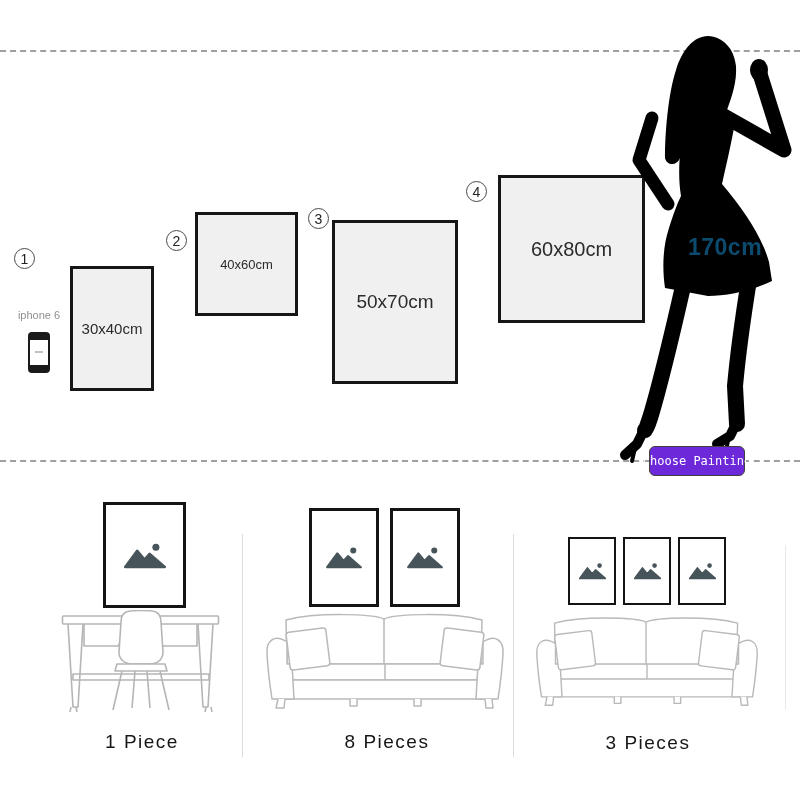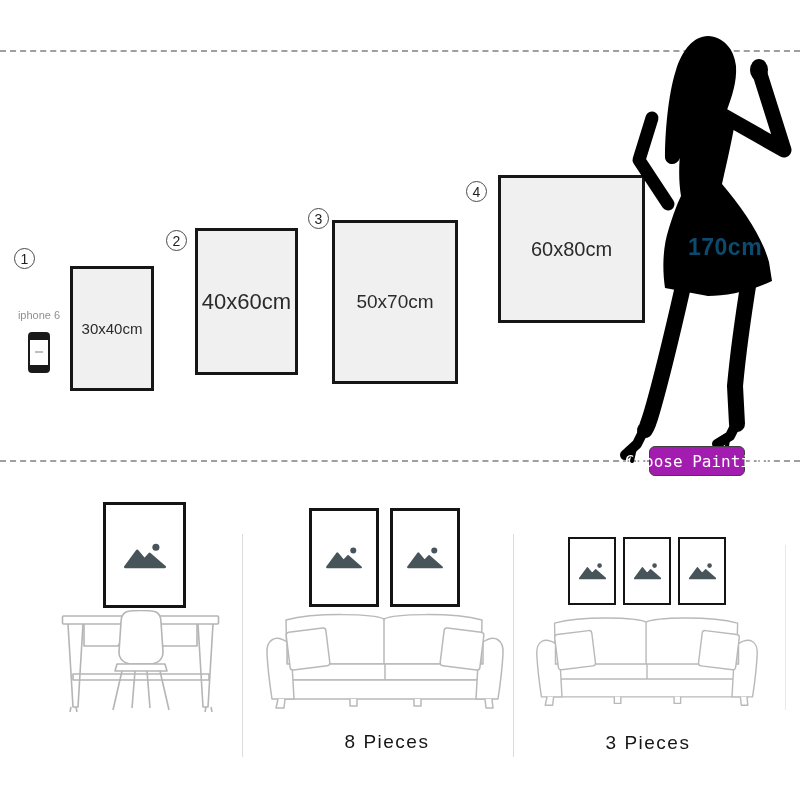--- a/index.html
+++ b/index.html
@@ -25,23 +25,23 @@
     width: 60px; text-align: center; }
   .phone { position: absolute; width: 22px; height: 41px;
     background: #ffffff; border: 2px solid #1a1a1a;
     border-top: 8px solid #1a1a1a; border-bottom: 8px solid #1a1a1a;
     border-radius: 4px; }
   .phone .screen-line { position: absolute; left: 5px; top: 11px;
     width: 8px; height: 2px; background: #c0c0c0; }
   .height-label { position: absolute; color: #0c4a6e; font-size: 23px;
     font-weight: bold; letter-spacing: 0.5px; }
   .choose-btn { position: absolute; left: 649px; top: 446px;
-    width: 96px; height: 30px; background: #a21caf; border: 1px solid #3f3f3f;
+    width: 96px; height: 30px; background: #6d28d9; border: 1px solid #3f3f3f;
     border-radius: 6px; color: #ffffff;
-    font-family: "DejaVu Sans Mono", monospace; font-size: 16px;
+    font-family: "DejaVu Sans Mono", monospace; font-size: 12px;
     display: flex; align-items: center; justify-content: center;
     white-space: nowrap; cursor: pointer; }
   
   .art-frame { position: absolute; background: #ffffff;
     border: 3px solid #141414;
     display: flex; align-items: center; justify-content: center; }
   .art-frame.small { border-width: 2.5px; }
   .piece-label { position: absolute; font-size: 19px; color: #161616;
     letter-spacing: 1.5px; text-align: center; width: 160px; }
   .v-divider { position: absolute; width: 1px; background: #dcdcdc; }
@@ -70,21 +70,21 @@
     </div>
 
   <div class="phone-label" style="left:9px;top:309px">iphone 6</div>
   <div class="phone" style="left:28px;top:332px">
     <span class="screen-line"></span>
   </div>
 
   <div class="size-frame" style="left:70px;top:266px;width:84px;height:125px;font-size:15px">
     <span>30x40cm</span>
   </div>
-  <div class="size-frame" style="left:195px;top:228px;width:103px;height:147px;font-size:22px">
+  <div class="size-frame" style="left:195px;top:212px;width:103px;height:104px;font-size:13px">
     <span>40x60cm</span>
   </div>
   <div class="size-frame" style="left:332px;top:220px;width:126px;height:164px;font-size:19px">
     <span>50x70cm</span>
   </div>
   <div class="size-frame" style="left:498px;top:175px;width:147px;height:148px;font-size:20px">
     <span>60x80cm</span>
   </div>
 
   <svg class="abs" style="left:620px;top:34px" width="180" height="430" viewBox="0 0 180 430" aria-hidden="true">
@@ -141,20 +141,21 @@
       <path d="M 141 14 L 141 36 L 107 36 L 103 30 L 103 16"></path>
       <rect x="17" y="64" width="136" height="6"></rect>
       <path d="M 15 97 L 14 102 M 20 97 L 21 102 M 150 97 L 149 102 M 155 97 L 156 102"></path>
     </g>
     <g stroke="#b5b5b5" stroke-width="1.6" stroke-linejoin="round">
       <path d="M 70 2 C 76 0 94 0 100 2 C 104 4 105 8 105 12 L 107 42 C 107 50 101 54 93 54 L 77 54 C 69 54 63 50 63 42 L 65 12 C 65 8 66 4 70 2 Z" fill="#ffffff"></path>
       <path d="M 61 54 L 109 54 L 111 61 L 59 61 Z" fill="#ffffff"></path>
       <path d="M 66 61 L 57 100 M 104 61 L 113 100 M 79 61 L 76 98 M 91 61 L 94 98" fill="none"></path>
     </g>
   </svg>
+  <div class="piece-label" style="left:62px;top:731px">1 Piece</div>
 
   <div class="art-frame" style="left:309px;top:508px;width:70px;height:99px">
     <svg width="36" height="23" viewBox="0 0 40 26">
       <circle cx="30.5" cy="5" r="3.4" fill="#47545a"></circle>
       <path d="M 1 24 L 12.5 8.5 L 19.5 17 L 24.5 11.5 L 39 24 Z" fill="#47545a" stroke="#47545a" stroke-width="2.5" stroke-linejoin="round"></path>
     </svg>
   </div>
   <div class="art-frame" style="left:390px;top:508px;width:70px;height:99px">
     <svg width="36" height="23" viewBox="0 0 40 26">
       <circle cx="30.5" cy="5" r="3.4" fill="#47545a"></circle>

